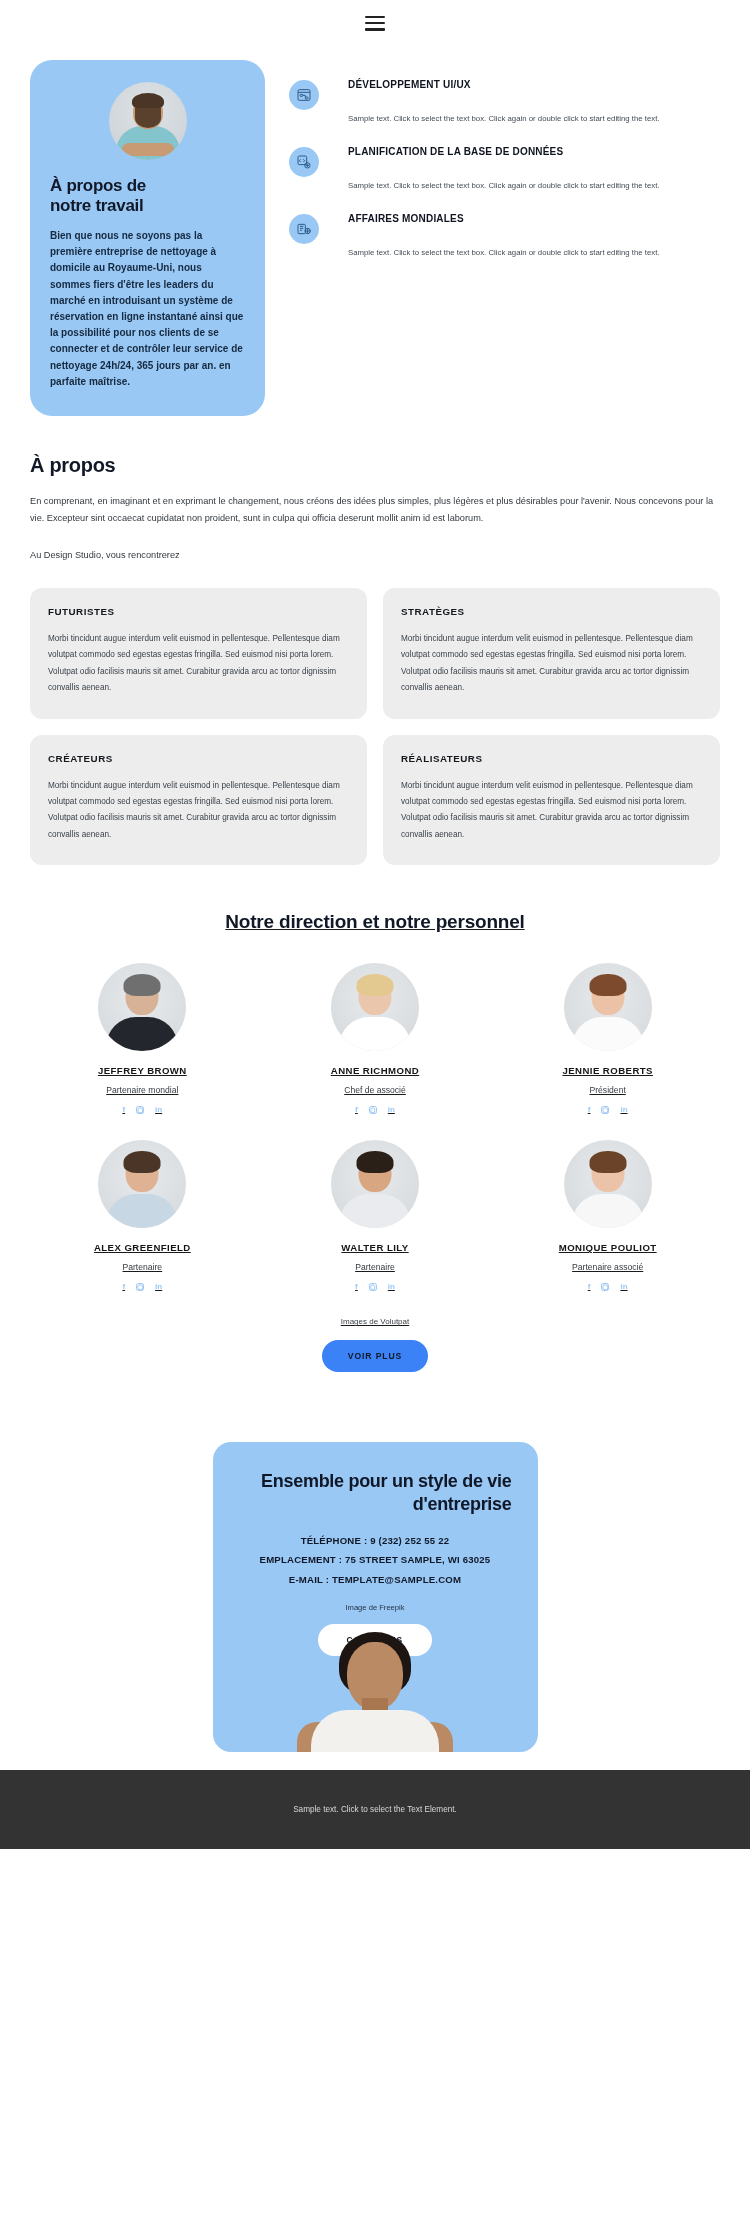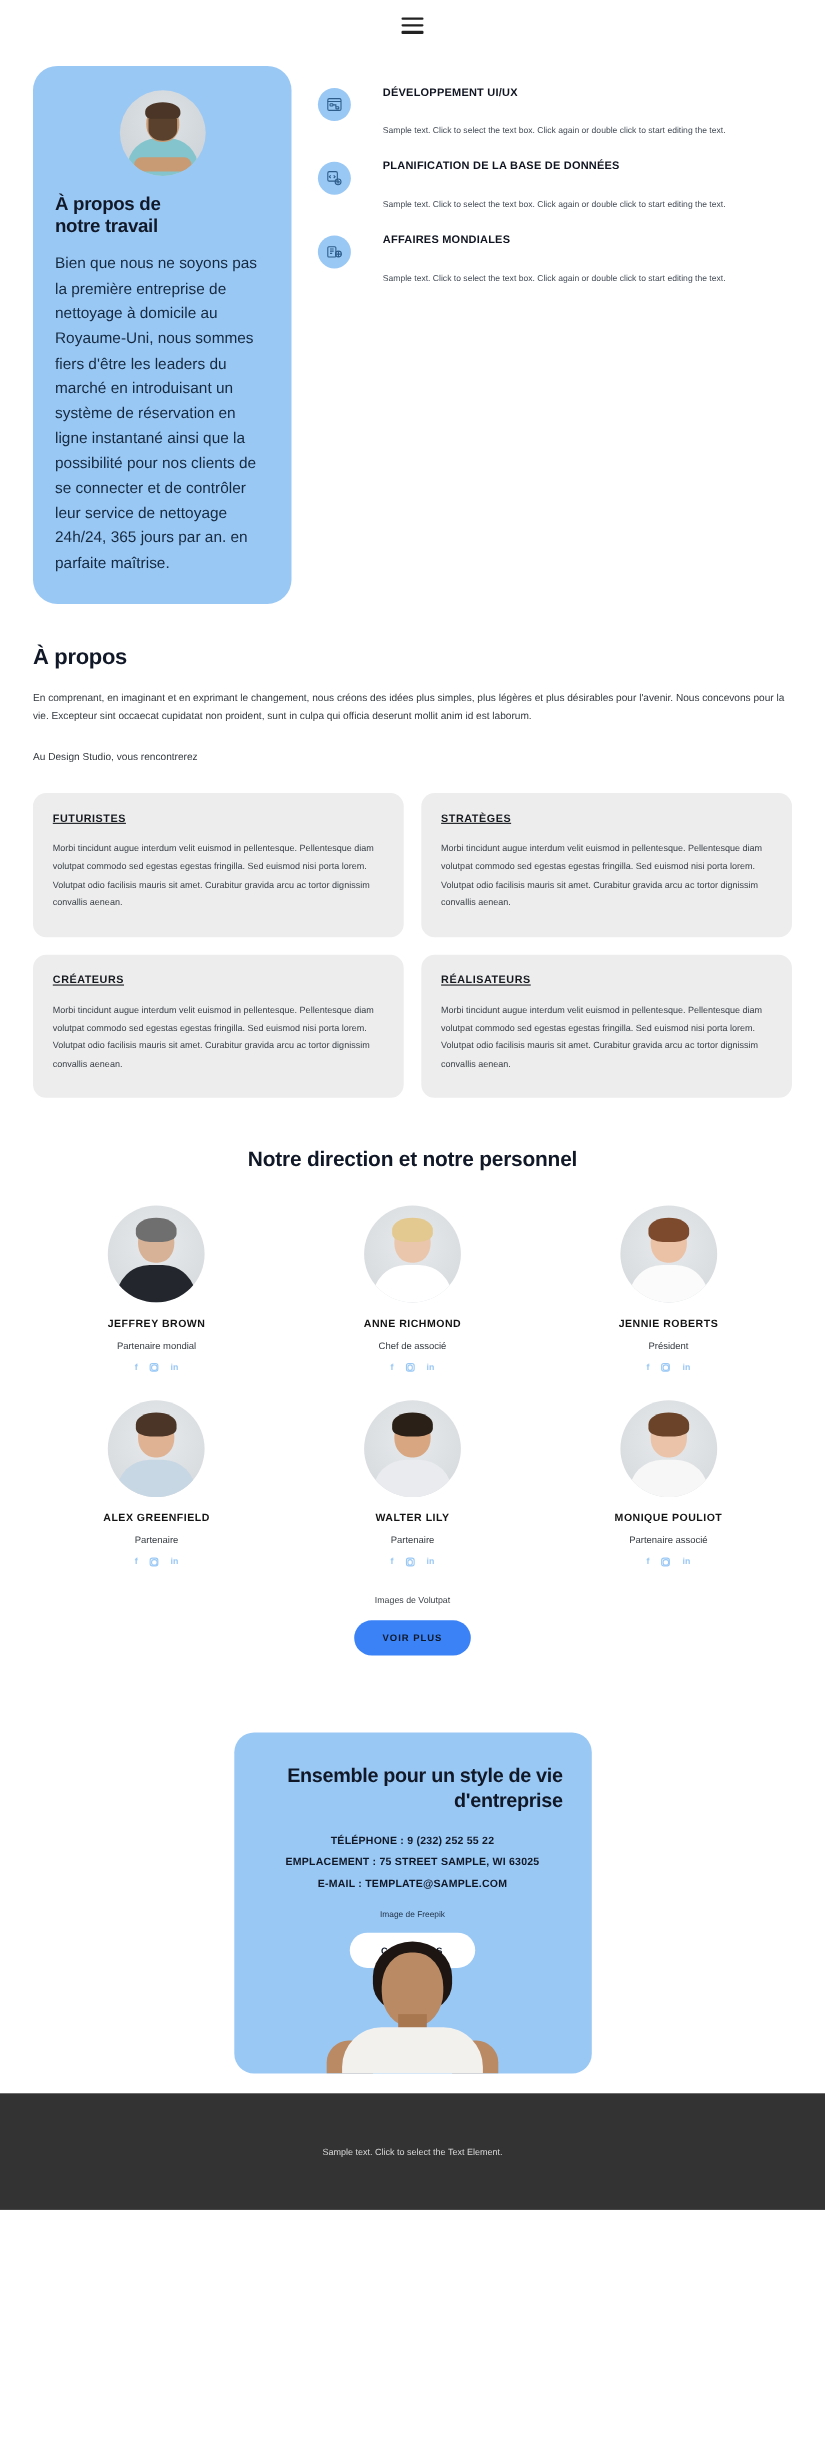--- a/index.html
+++ b/index.html
@@ -45,21 +45,21 @@
   .hero-avatar .head { position:absolute; left:50%; top:17%; width:30px; height:34px; transform:translateX(-50%); background:#c89b74; border-radius:50% 50% 45% 45%; }
   .hero-avatar .hair { position:absolute; left:50%; top:14%; width:32px; height:17px; transform:translateX(-50%); background:#4a3526; border-radius:50% 50% 40% 40%; }
   .hero-avatar .beard { position:absolute; left:50%; top:33%; width:26px; height:20px; transform:translateX(-50%); background:#5a412e; border-radius:0 0 50% 50%; }
   .hero-avatar .body { position:absolute; left:50%; bottom:0; width:64px; height:34px; transform:translateX(-50%); background:#84c4cd; border-radius:26px 26px 0 0; }
   .hero-avatar .arms { position:absolute; left:50%; bottom:4px; width:52px; height:13px; transform:translateX(-50%); background:#c89b74; border-radius:7px; }
   .hero-title {
     font-size: 17px; line-height: 1.18; font-weight: 700;
     color: #111827; letter-spacing: -0.3px; margin-bottom: 12px;
     white-space: pre-line;
   }
-  .hero-text { font-size: 14px; line-height: 1.62; color: #15293f; }
+  .hero-text { font-size: 10px; line-height: 1.62; color: #15293f; font-weight: bold; }
 
   .hero-right { flex: 1; padding-top: 18px; }
   .feature { display: flex; gap: 29px; margin-bottom: 6px; }
   .feature-icon {
     width: 30px; height: 30px; border-radius: 50%;
     background: #9ac8f5; flex: none;
     display: flex; align-items: center; justify-content: center;
     margin-top: 2px;
   }
   .feature-body { flex: 1; }
@@ -75,25 +75,25 @@
   .about h2 { font-size: 20px; font-weight: 700; letter-spacing: -0.3px; color: #111827; margin-bottom: 16px; }
   .about p { font-size: 9.2px; line-height: 1.85; color: #33393f; }
   .about .lead2 { margin-top: 20px; }
 
   
   .cards {
     display: grid; grid-template-columns: 1fr 1fr;
     gap: 16px 16px; padding: 24px 30px 0 30px;
   }
   .card { background: #ededed; border-radius: 12px; padding: 18px 18px 22px 18px; }
-  .card h3 { font-size: 9.8px; font-weight: 700; letter-spacing: .5px; color: #14181d; margin-bottom: 14px; text-transform: uppercase; text-decoration: underline; }
+  .card h3 { font-size: 9.8px; font-weight: 700; letter-spacing: .5px; color: #14181d; margin-bottom: 14px; text-transform: uppercase; }
   .card p { font-size: 8.2px; line-height: 2.0; color: #3b4249; }
 
   
-  .team { padding: 46px 30px 0 30px; }
+  .team { padding: 46px 30px 0 30px; text-decoration: underline; }
   .team h2 { text-align: center; font-size: 19px; font-weight: 700; color: #111827; letter-spacing: -0.2px; margin-bottom: 30px; }
   .team-grid { display: grid; grid-template-columns: repeat(3, 1fr); gap: 26px 8px; }
   .member { text-align: center; }
   .member-photo {
     width: 88px; height: 88px; border-radius: 50%;
     margin: 0 auto 14px auto; position: relative; overflow: hidden;
     background: radial-gradient(circle at 50% 40%, #e8eaec 0%, #d8dcdf 75%, #cfd3d7 100%);
   }
   .member-photo .m-head { position:absolute; left:50%; top:16%; width:33px; height:38px; transform:translateX(-50%); border-radius:50% 50% 46% 46%; }
   .member-photo .m-hair { position:absolute; left:50%; top:12%; width:37px; height:22px; transform:translateX(-50%); border-radius:50% 50% 35% 35%; }
@@ -135,21 +135,21 @@
   .cta-person .p-hair { position:absolute; left:50%; top:0; width:72px; height:64px; transform:translateX(-50%); background:#1d1512; border-radius:50% 50% 40% 40%; }
   .cta-person .p-face { position:absolute; left:50%; top:10px; width:56px; height:68px; transform:translateX(-50%); background:#b98a63; border-radius:46% 46% 48% 48%; }
   .cta-person .p-neck { position:absolute; left:50%; top:66px; width:26px; height:22px; transform:translateX(-50%); background:#a9774f; }
   .cta-person .p-top { position:absolute; left:50%; bottom:0; width:128px; height:42px; transform:translateX(-50%); background:#f3f1ee; border-radius:36px 36px 0 0; }
   .cta-person .p-sh-l { position:absolute; left:12px; bottom:0; width:42px; height:30px; background:#b98a63; border-radius:20px 20px 0 0; }
   .cta-person .p-sh-r { position:absolute; right:12px; bottom:0; width:42px; height:30px; background:#b98a63; border-radius:20px 20px 0 0; }
 
   
   .site-footer {
     background: #333333; color: #d8d8d8;
-    height: 106px; display: flex; align-items: center; justify-content: center;
+    height: 79px; display: flex; align-items: center; justify-content: center;
     font-size: 8.2px; margin-top: 18px;
   }
 </style>
 </head>
 <body>
 
 <header class="site-header">
   <div class="burger">
     <span></span>
     <span></span>

